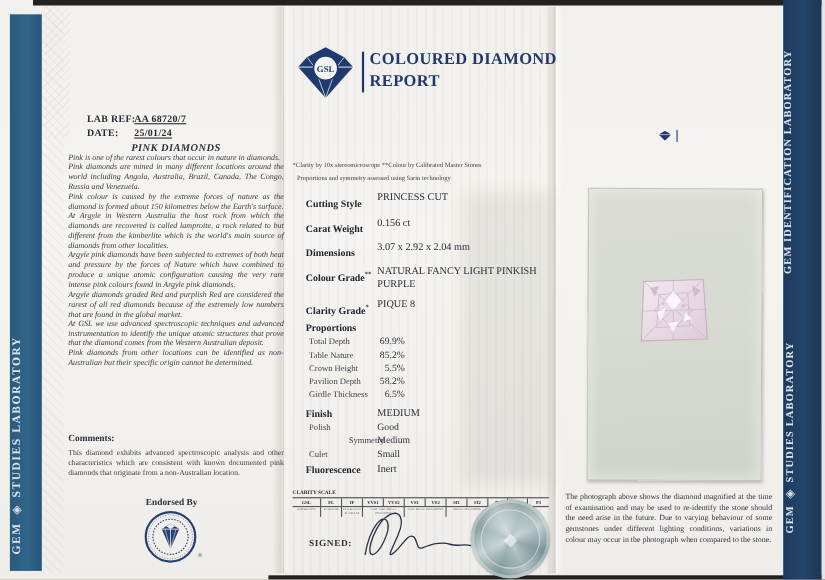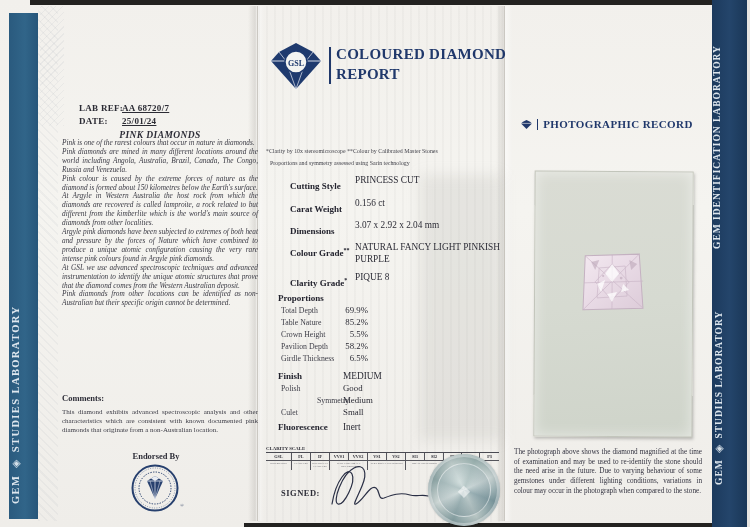--- a/index.html
+++ b/index.html
@@ -46,21 +46,21 @@
   .lp-endorsed{position:absolute;left:64px;top:451px;width:184px;text-align:center;font-size:8.5px;font-weight:bold;}
   .lp-seal{position:absolute;left:130px;top:463px;}
   .seal-mark{position:absolute;left:180px;top:503px;font-size:5px;color:#3a4a6a;}
   
   .logo{position:absolute;left:268px;top:42px;}
   .hdr-bar{position:absolute;left:329px;top:47px;width:2px;height:37px;background:#20386b;}
   .hdr-title{position:absolute;left:336px;top:45px;width:175px;font-size:15px;line-height:19.5px;
              font-weight:bold;color:#20386b;letter-spacing:.3px;}
   .footnotes{position:absolute;left:266px;top:145px;width:232px;font-size:5.9px;color:#45454d;line-height:12px;}
   .footnotes .f2{padding-left:4px;}
-  .fld{position:absolute;left:278px;width:225px;margin-left:12px;}
+  .fld{position:absolute;left:278px;width:225px;}
   .fld .l{font-weight:bold;font-size:9px;color:#23232e;}
   .fld .l sup{font-size:6px;}
   .fld .v{position:absolute;left:65px;top:0;width:158px;font-size:9.3px;color:#2c2c36;line-height:11.5px;}
   .sub{position:absolute;left:281px;font-size:7.8px;color:#3e3e48;}
   .sub .v{position:absolute;left:41px;top:-1px;width:46px;text-align:right;font-size:8.8px;color:#2c2c36;}
   .sub .vl{position:absolute;left:62px;top:-1px;width:90px;text-align:left;font-size:8.8px;color:#2c2c36;}
   .sechead{position:absolute;left:278px;font-weight:bold;font-size:9px;color:#23232e;}
   .sechead .v{position:absolute;left:65px;top:0;font-weight:normal;font-size:9.3px;color:#2c2c36;}
   .cs-label{position:absolute;left:266px;top:446px;font-size:4.8px;font-weight:bold;color:#2b2b34;}
   .cs{position:absolute;left:266px;top:452px;width:233px;border-top:1px solid #4a4a52;font-size:4.2px;}
@@ -129,20 +129,21 @@
   </div>
 
   <div class="lp-heading" style="top:130px;">PINK DIAMONDS</div>
 
   <div class="lp-paras">
     <p>Pink is one of the rarest colours that occur in nature in diamonds.</p>
     <p>Pink diamonds are mined in many different locations around the world including Angola, Australia, Brazil, Canada, The Congo, Russia and Venezuela.</p>
     <p>Pink colour is caused by the extreme forces of nature as the diamond is formed about 150 kilometres below the Earth's surface.</p>
     <p>At Argyle in Western Australia the host rock from which the diamonds are recovered is called lamproite, a rock related to but different from the kimberlite which is the world's main source of diamonds from other localities.</p>
     <p>Argyle pink diamonds have been subjected to extremes of both heat and pressure by the forces of Nature which have combined to produce a unique atomic configuration causing the very rare intense pink colours found in Argyle pink diamonds.</p>
+    <p>Argyle diamonds graded Red and purplish Red are considered the rarest of all red diamonds because of the extremely low numbers that are found in the global market.</p>
     <p>At GSL we use advanced spectroscopic techniques and advanced instrumentation to identify the unique atomic structures that prove that the diamond comes from the Western Australian deposit.</p>
     <p>Pink diamonds from other locations can be identified as non-Australian but their specific origin cannot be determined.</p>
   </div>
 
   <div class="lp-comments-label">Comments:</div>
   <div class="lp-comments">This diamond exhibits advanced spectroscopic analysis and other characteristics which are consistent with known documented pink diamonds that originate from a non-Australian location.</div>
 
   <div class="lp-endorsed">Endorsed By</div>
   <div class="lp-seal">
     <svg width="50" height="50" viewBox="0 0 50 50">
@@ -282,21 +283,20 @@
   <div class="hologram">
     <div class="inner">◆</div>
   </div>
 
   <div class="pr-title">
     <svg width="11" height="9" viewBox="0 0 11 9">
       <polygon points="5.5,0 9,1.8 11,3.4 5.5,9 0,3.4 2,1.8" fill="#20386b"></polygon>
       <line x1="0" y1="3.4" x2="11" y2="3.4" stroke="#f4f2ee" stroke-width=".6"></line>
     </svg>
     <div class="pr-bar"></div>
-    <div class="txt">PHOTOGRAPHIC RECORD</div>
   </div>
 
   <div class="photo">
     <svg width="70" height="66" viewBox="0 0 70 66">
       <defs>
         <linearGradient id="pg" x1="0" y1="0" x2="1" y2="1">
           <stop offset="0" stop-color="#f3e9f0"></stop>
           <stop offset=".45" stop-color="#e9dbe6"></stop>
           <stop offset="1" stop-color="#ddccd9"></stop>
         </linearGradient>

